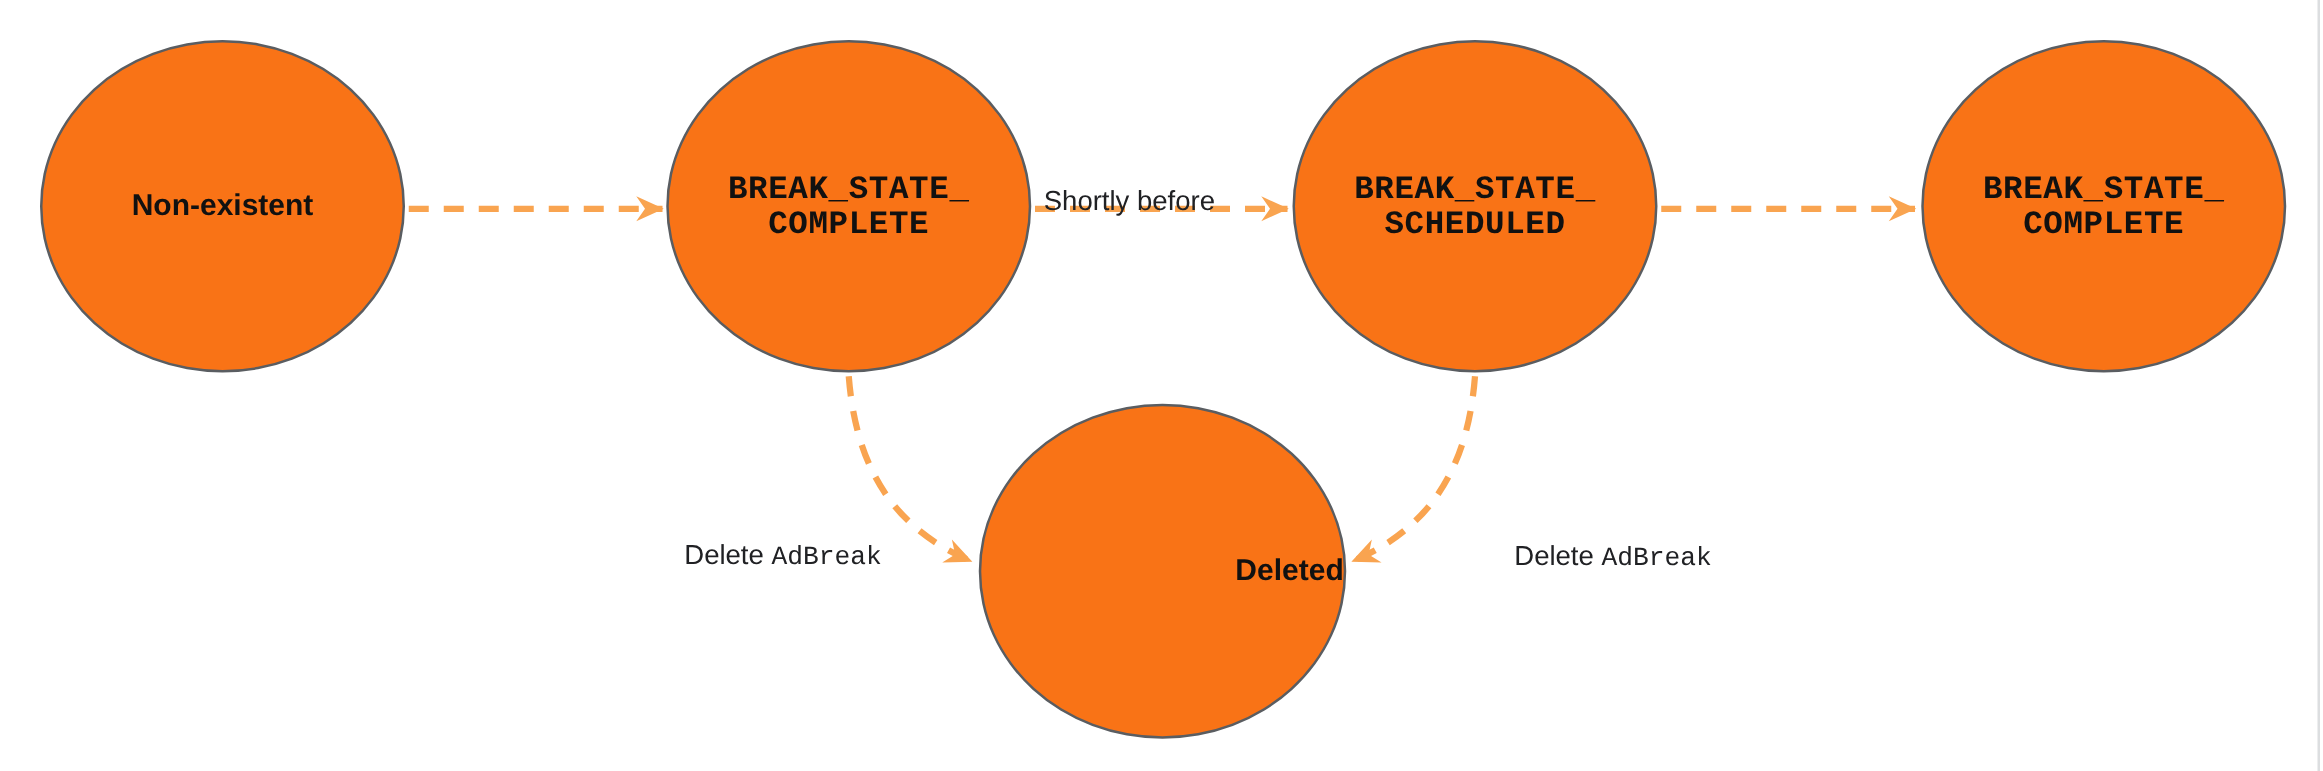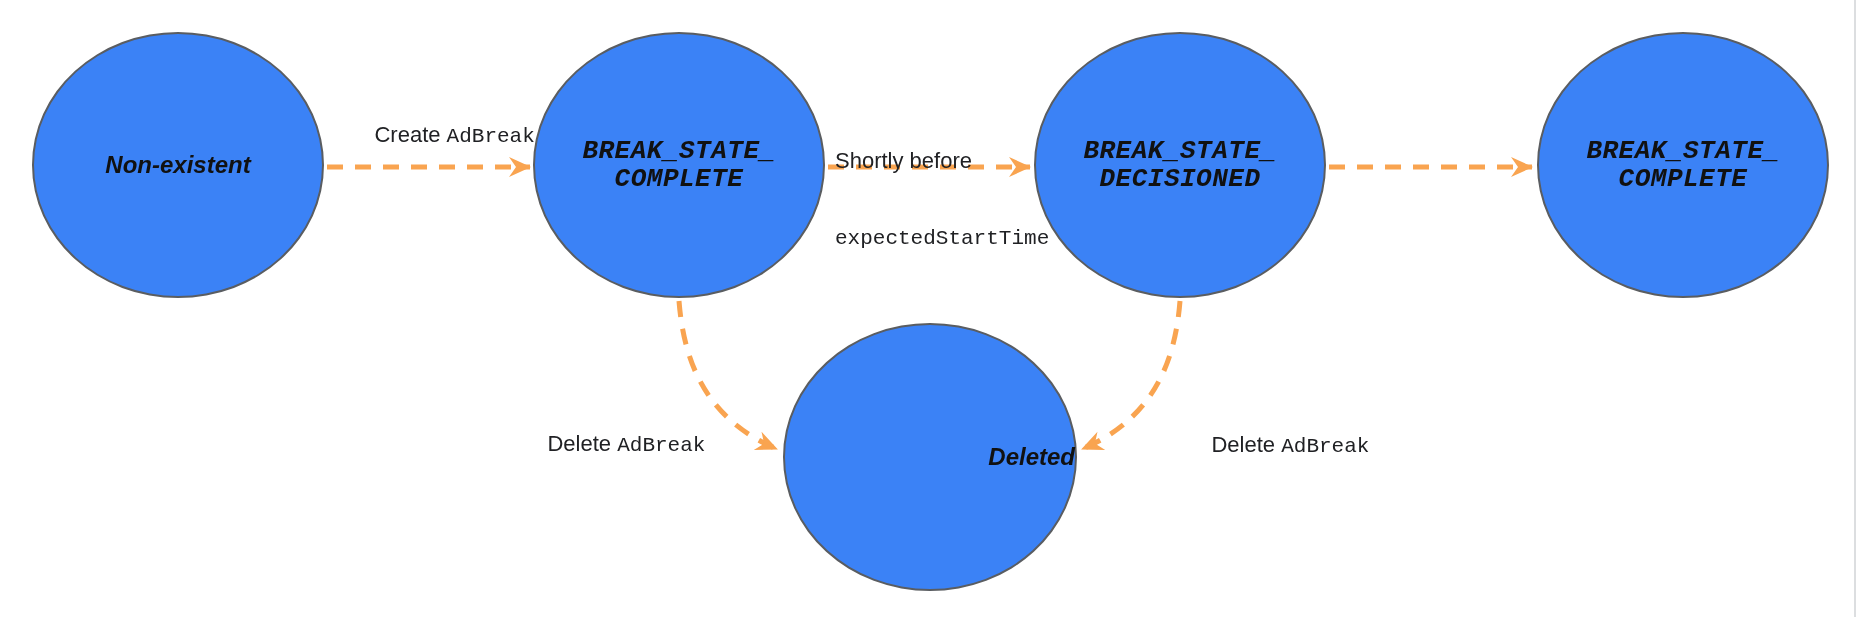--- a/index.html
+++ b/index.html
@@ -17,30 +17,29 @@
     color: #1f2023;
   }
   .arrow-layer {
     position: absolute;
     left: 0; top: 0;
     width: 1858px;
     height: 617px;
   }
   .node {
     position: absolute;
-    background: #3b82f6;
+    background: #f97316;
     border: 2px solid #5a5d61;
     border-radius: 50%;
     display: flex;
     flex-direction: column;
     align-items: center;
     justify-content: center;
     text-align: center;
     box-sizing: border-box;
-    font-style: italic;
   }
   .node.top { width: 292px; height: 266px; top: 32px; }
   .node.bottom { width: 294px; height: 268px; top: 323px; }
   .node-label-sans {
     font-family: "Liberation Sans", sans-serif;
     font-weight: bold;
     font-size: 24px;
     color: #111111;
   }
   .node-label-mono {
@@ -96,39 +95,35 @@
     <span class="node-label-sans">Non-existent</span>
   </div>
 
   <div class="node top" style="left:533px;">
     <span class="node-label-mono">BREAK_STATE_</span>
     <span class="node-label-mono">COMPLETE</span>
   </div>
 
   <div class="node top" style="left:1034px;">
     <span class="node-label-mono">BREAK_STATE_</span>
-    <span class="node-label-mono">DECISIONED</span>
+    <span class="node-label-mono">SCHEDULED</span>
   </div>
 
   <div class="node top" style="left:1537px;">
     <span class="node-label-mono">BREAK_STATE_</span>
     <span class="node-label-mono">COMPLETE</span>
   </div>
 
   <div class="node bottom" style="left:783px;align-items:flex-end;">
     <span class="node-label-sans">Deleted</span>
   </div>
 
-  <div class="edge-label" style="left:350px; top:96px;">
-    <span>Create </span><span class="code">AdBreak</span>
-  </div>
 
   <div class="edge-label" style="left:835px; top:96px;">
     <div>Shortly before</div>
-    <div class="code">expectedStartTime</div>
   </div>
 
 
   <div class="edge-label" style="left:523px; top:405px;">
     <span>Delete </span><span class="code">AdBreak</span>
   </div>
 
   <div class="edge-label" style="left:1187px; top:406px;">
     <span>Delete </span><span class="code">AdBreak</span>
   </div>

